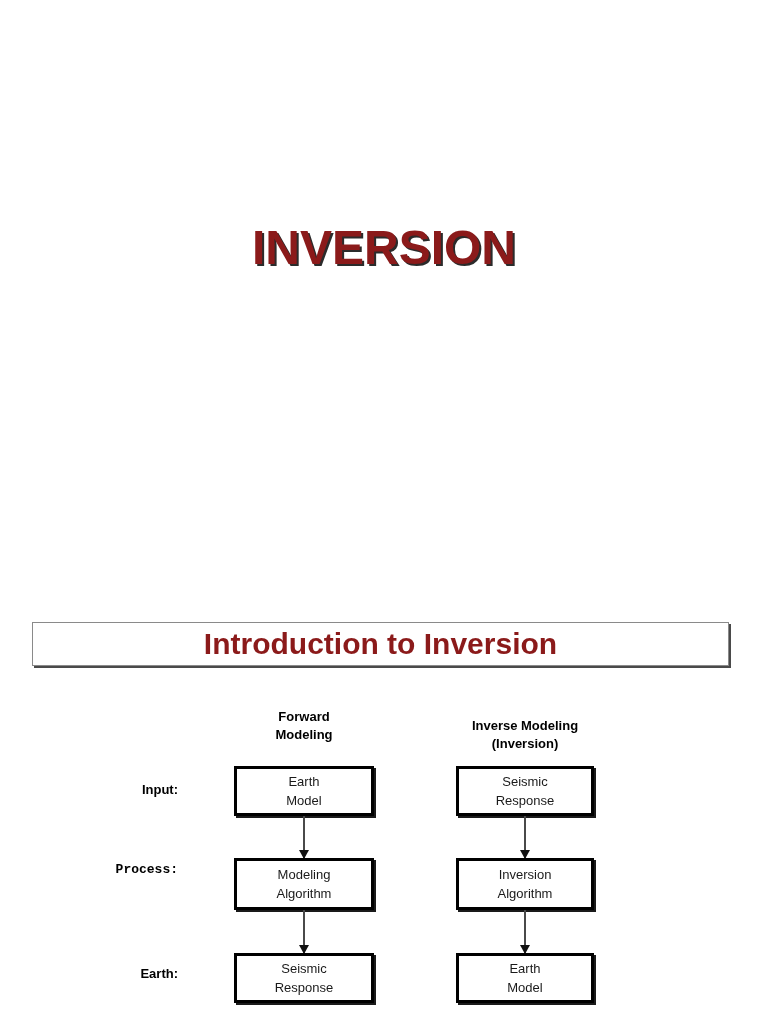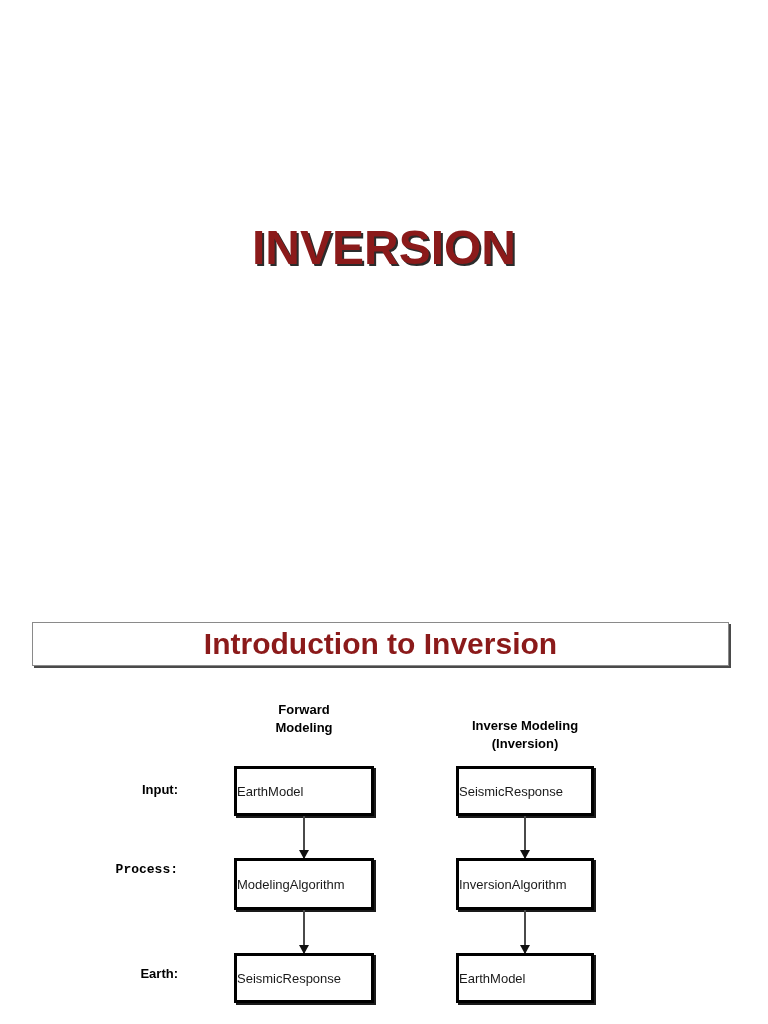--- a/index.html
+++ b/index.html
@@ -74,21 +74,21 @@
     font-size: 13px;
     font-weight: bold;
     line-height: 18px;
     text-align: center;
     color: #000000;
     white-space: nowrap;
   }
   #col-header-forward {
     left: 234px;
     width: 140px;
-    top: 1px;
+    top: 8px;
   }
   #col-header-inverse {
     left: 456px;
     width: 138px;
     top: 17px;
   }
   .col-header .hl {
     display: block;
   }
 
@@ -106,22 +106,23 @@
   #row-label-process { top: 162px; font-family: Liberation Mono, monospace; }
   #row-label-output  { top: 266px; }
 
   .flow-box {
     position: absolute;
     box-sizing: border-box;
     border: 3px solid #000000;
     background: #ffffff;
     box-shadow: 2px 2px 0 0 #1a1a1a;
     display: flex;
+    flex-direction: column;
     align-items: center;
-    justify-content: flex-start;
+    justify-content: center;
   }
   .flow-box .bl {
     display: block;
     font-size: 13px;
     line-height: 19px;
     text-align: center;
     color: #1a1a1a;
     white-space: nowrap;
   }
 

